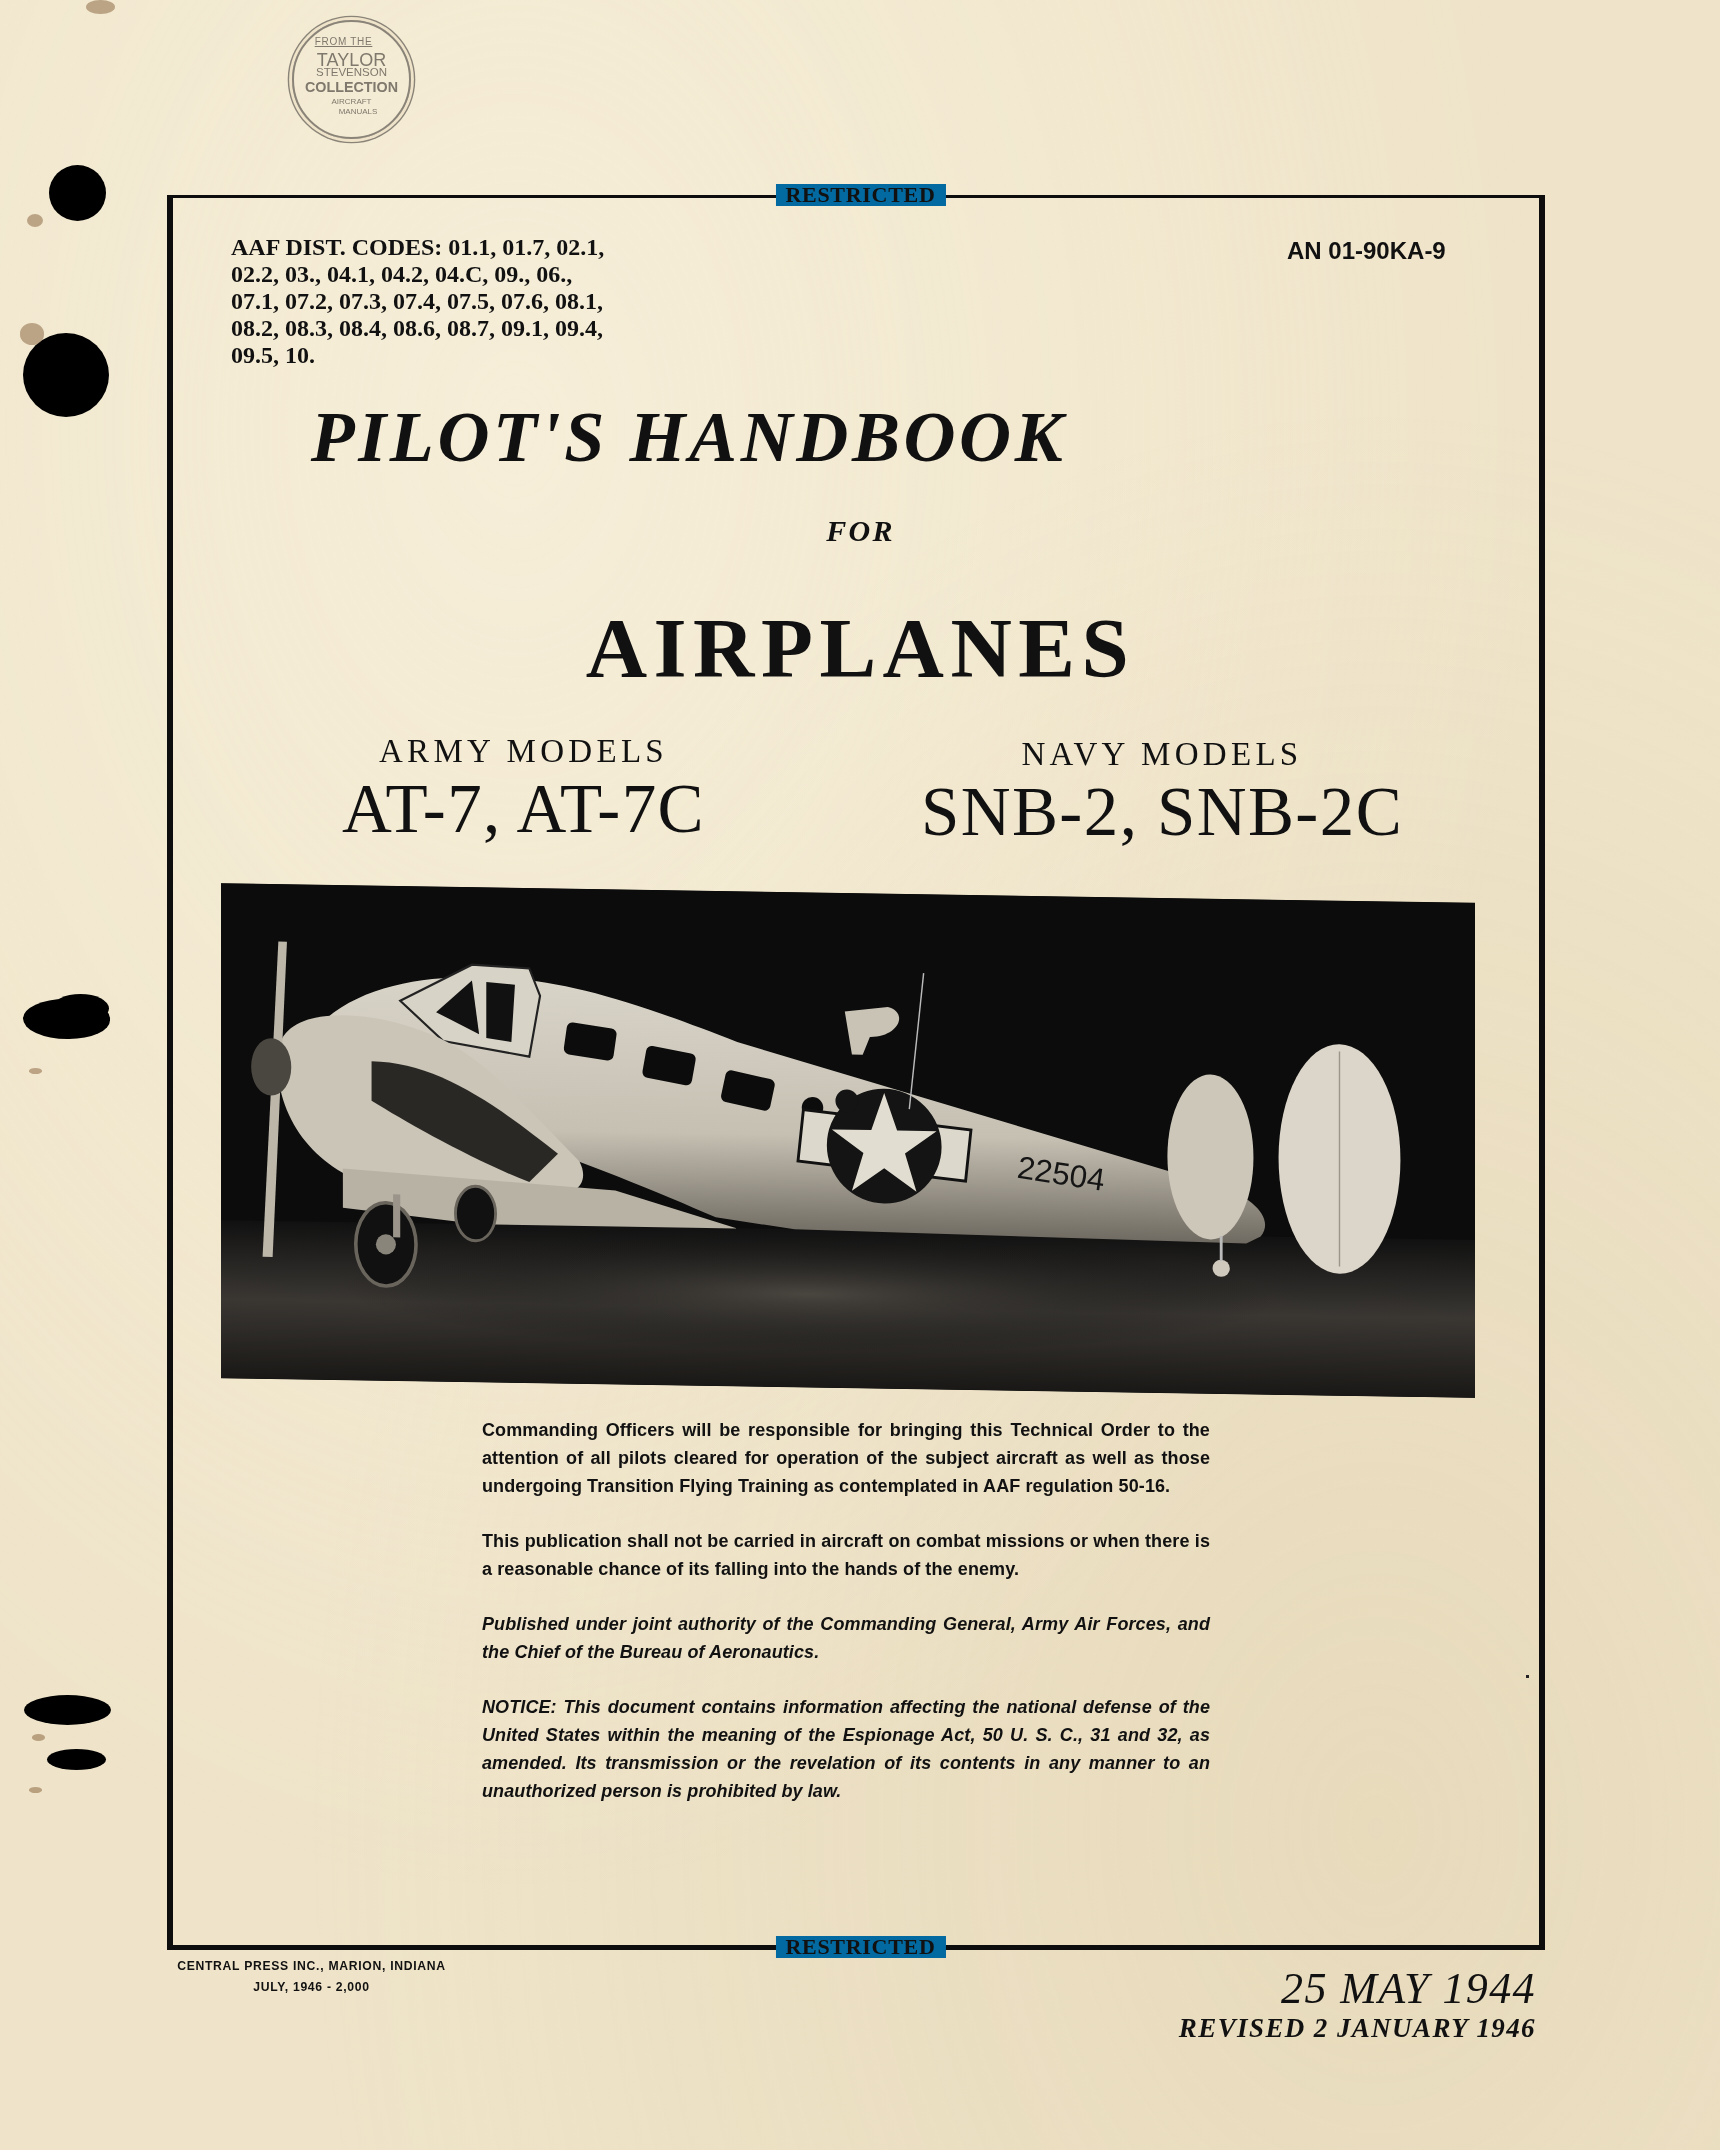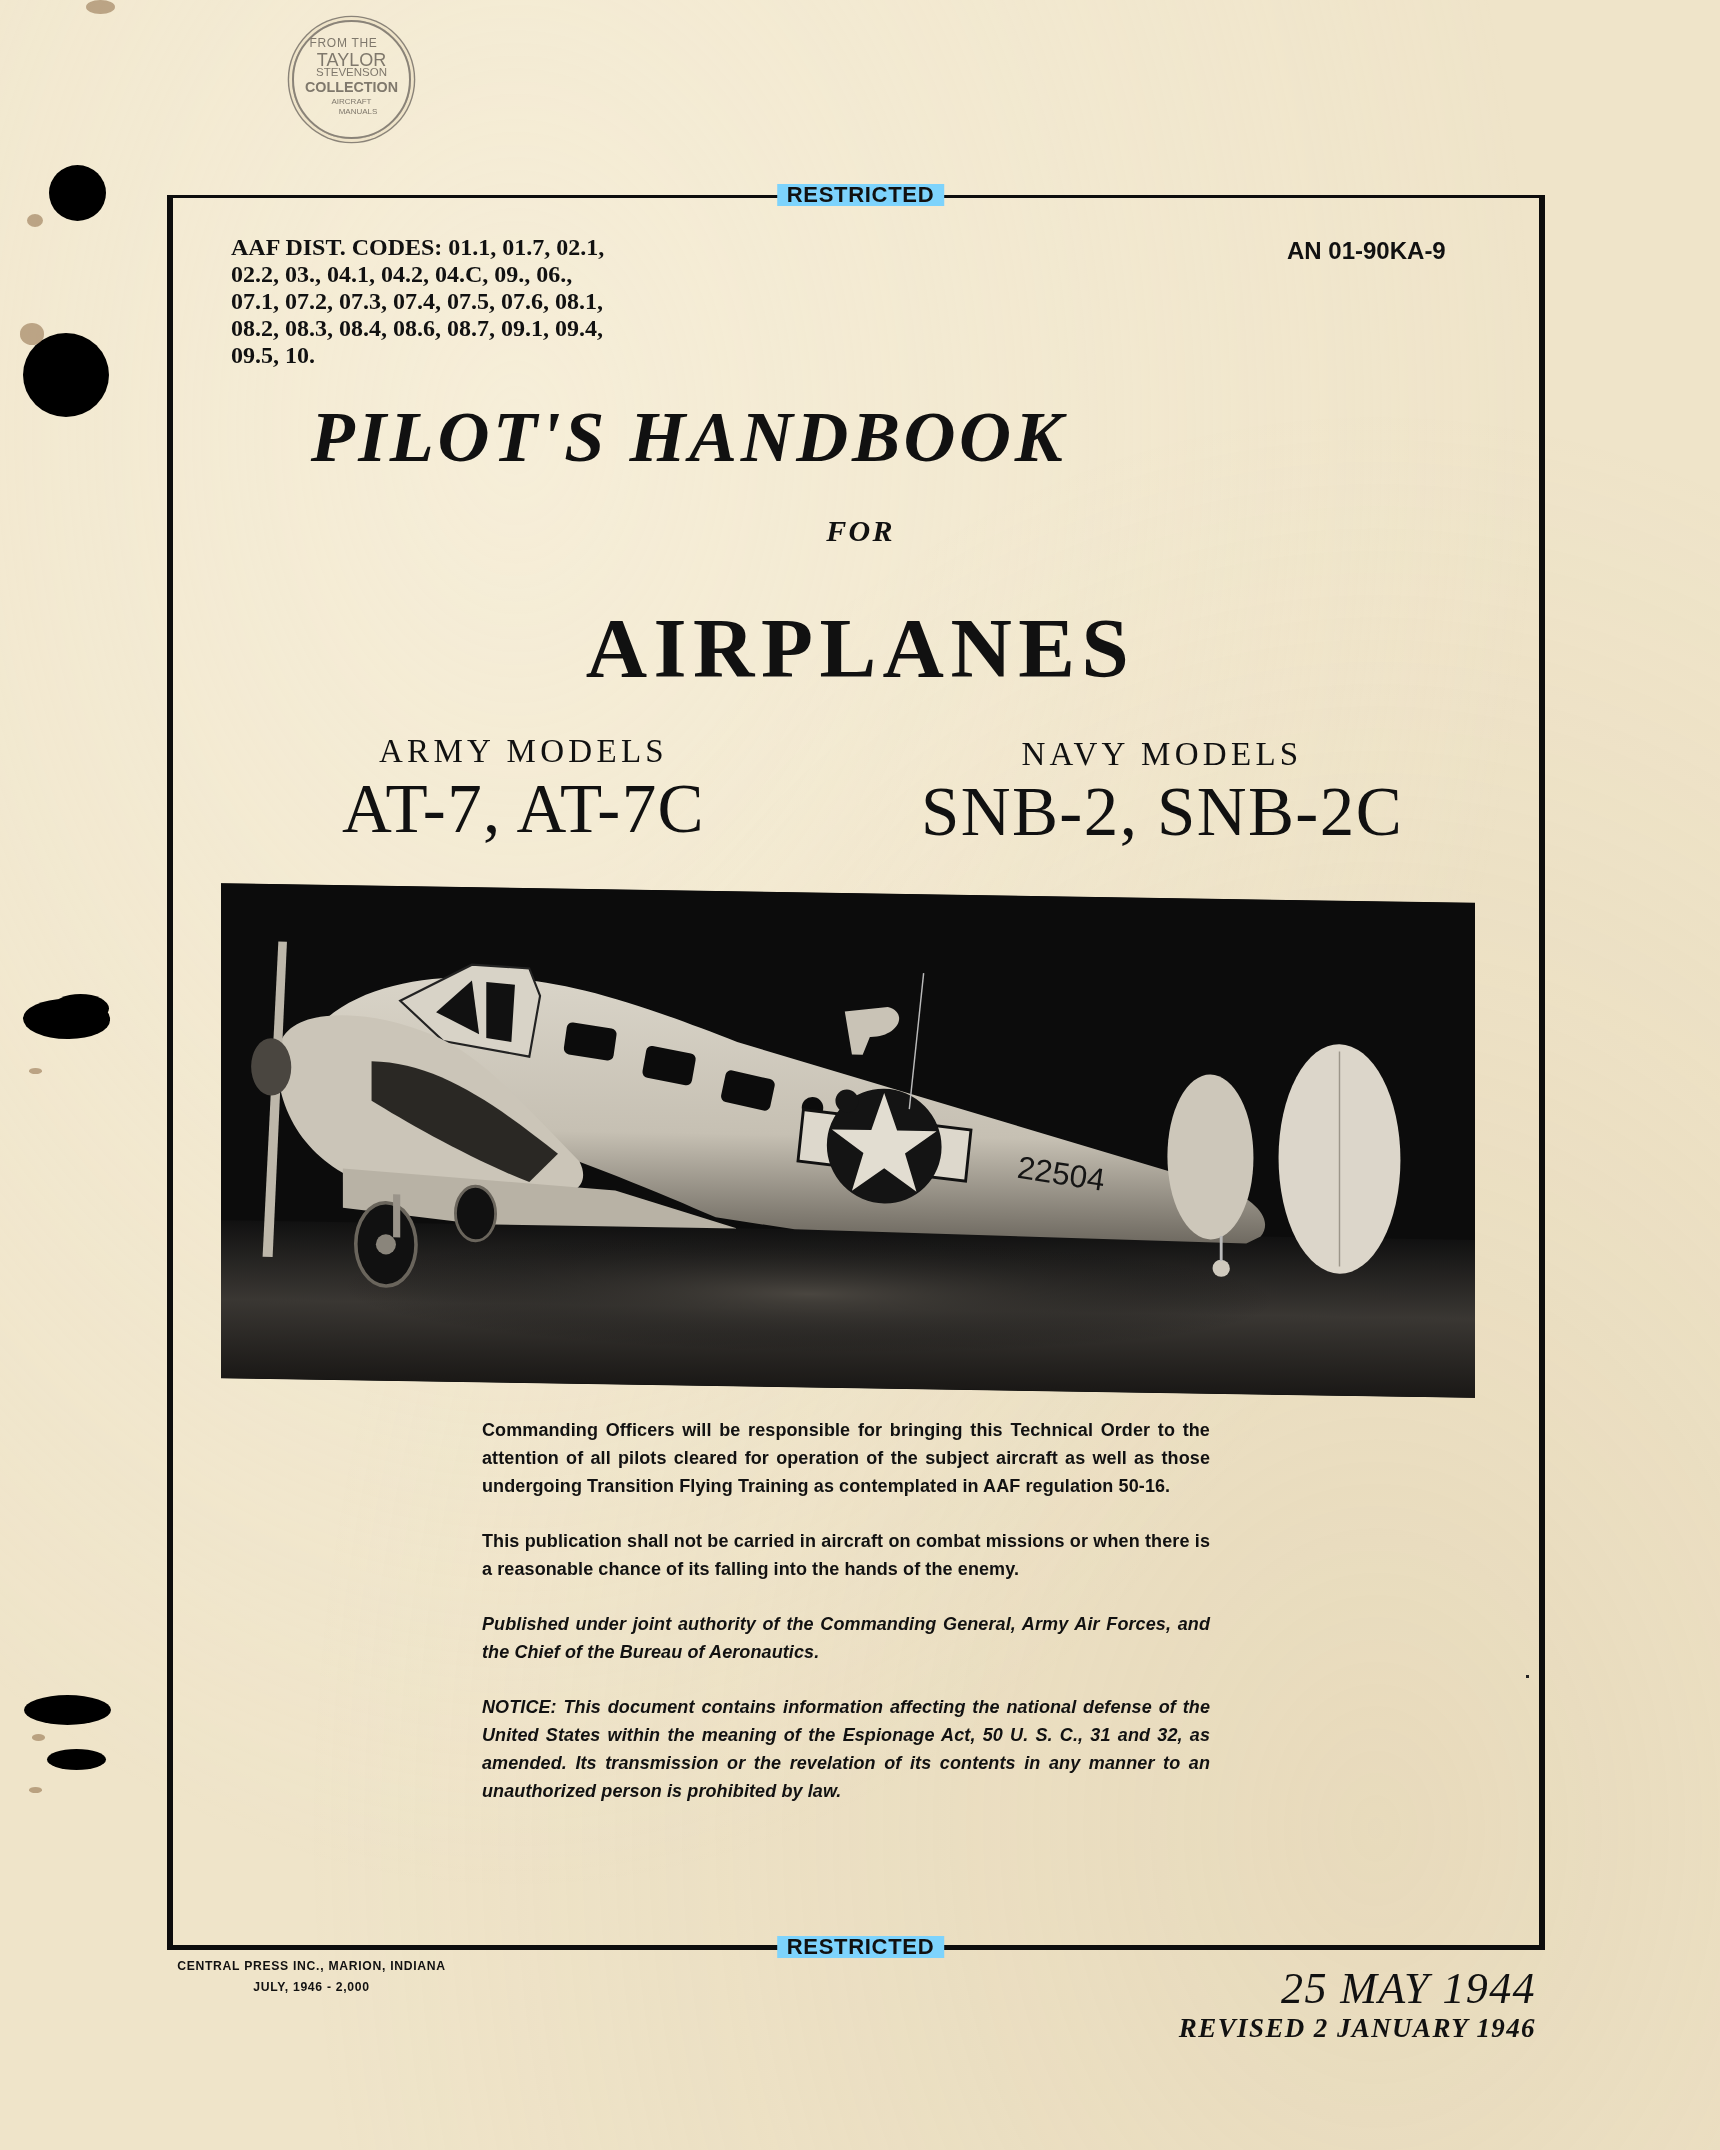--- a/index.html
+++ b/index.html
@@ -13,36 +13,36 @@
     font-family: "Liberation Serif", serif;
   }
   .hole { position: absolute; background: #000; border-radius: 50%; }
   .stain { position: absolute; border-radius: 50%; background: rgba(120,80,40,0.45); }
 
   .stamp {
     position: absolute; left: 292px; top: 20px; width: 115px; height: 115px;
     border-radius: 50%; border: 2.2px solid #8a8378; box-shadow: 0 0 0 2.9px #efe4c9, 0 0 0 4.3px #8a8378;
     color: #7f786c; text-align: center; font-family: "Liberation Sans", sans-serif;
   }
-  .stamp .from { position: absolute; top: 14.3px; left: 0; right: 16px; font-size: 12px; letter-spacing: 0.7px; }
+  .stamp .from { position: absolute; top: 14.3px; left: 0; right: 16px; font-size: 10px; letter-spacing: 0.7px; text-decoration: underline; }
   .stamp .l1 { position: absolute; top: 28px; left: 0; right: 0; font-size: 18px; }
   .stamp .l2 { position: absolute; top: 44px; left: 0; right: 0; font-size: 11.5px; }
   .stamp .l3 { position: absolute; top: 57px; left: 0; right: 0; font-size: 14.3px; font-weight: bold; }
   .stamp .l4 { position: absolute; top: 75px; left: 0; right: 0; font-size: 8px; }
   .stamp .l5 { position: absolute; top: 85px; left: 13px; right: 0; font-size: 8px; }
 
   .frame {
     position: absolute; left: 167px; top: 195px; width: 1378px; height: 1755px;
     border: 6.5px solid #0d0d0d; border-top-width: 3.6px; border-bottom-width: 5px;
     box-sizing: border-box;
   }
   .restricted {
     position: absolute; left: 50%; transform: translateX(-50%);
-    background: #7dd3fc; padding: 0 10px;
-    font-family: Liberation Sans, sans-serif; font-weight: bold;
+    background: #0369a1; padding: 0 10px;
+    font-family: Liberation Serif, serif; font-weight: bold;
     font-size: 22px; letter-spacing: 0.7px; line-height: 1;
   }
   .restricted.top { top: 184px; }
   .restricted.bottom { top: 1936px; }
 
   .dist-codes {
     position: absolute; left: 231px; top: 234px; width: 516px;
     font-family: "Liberation Serif", serif; font-weight: bold; font-size: 24px; line-height: 27px;
   }
   .doc-number {

